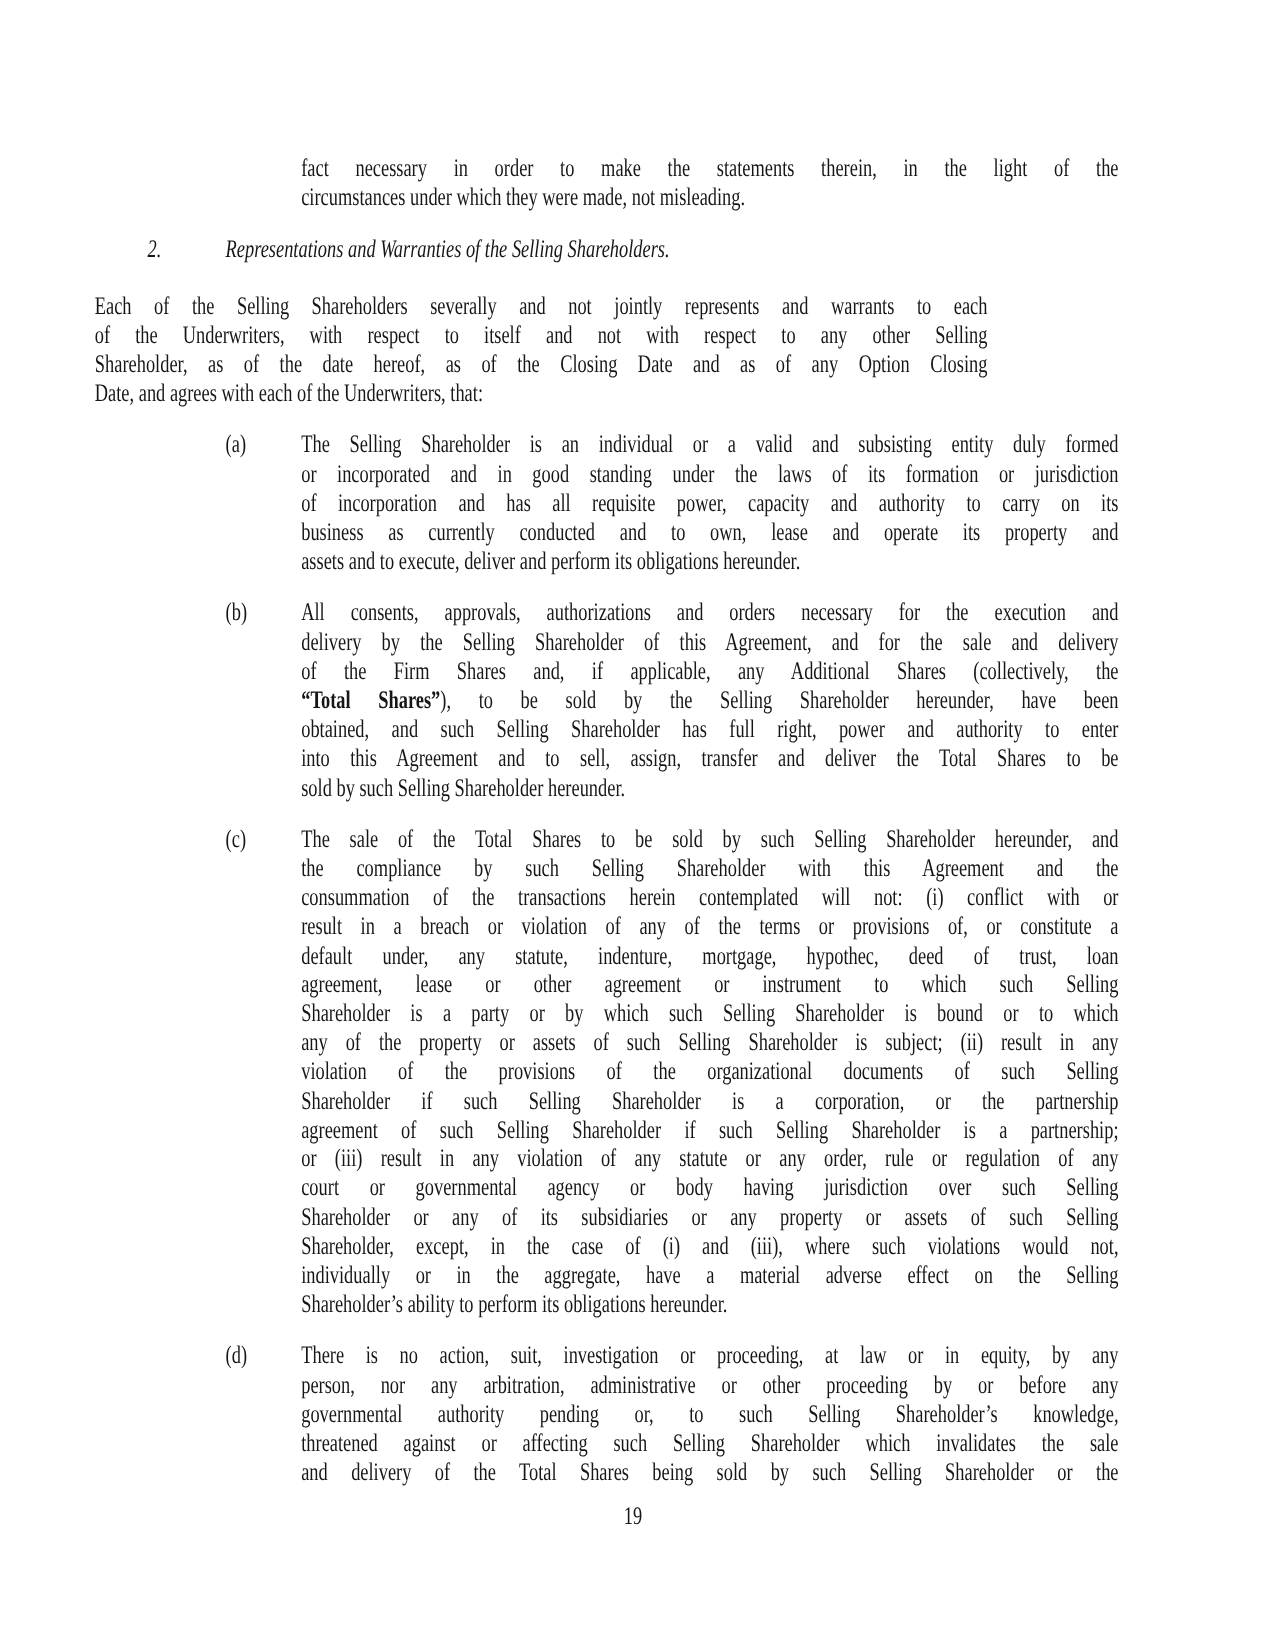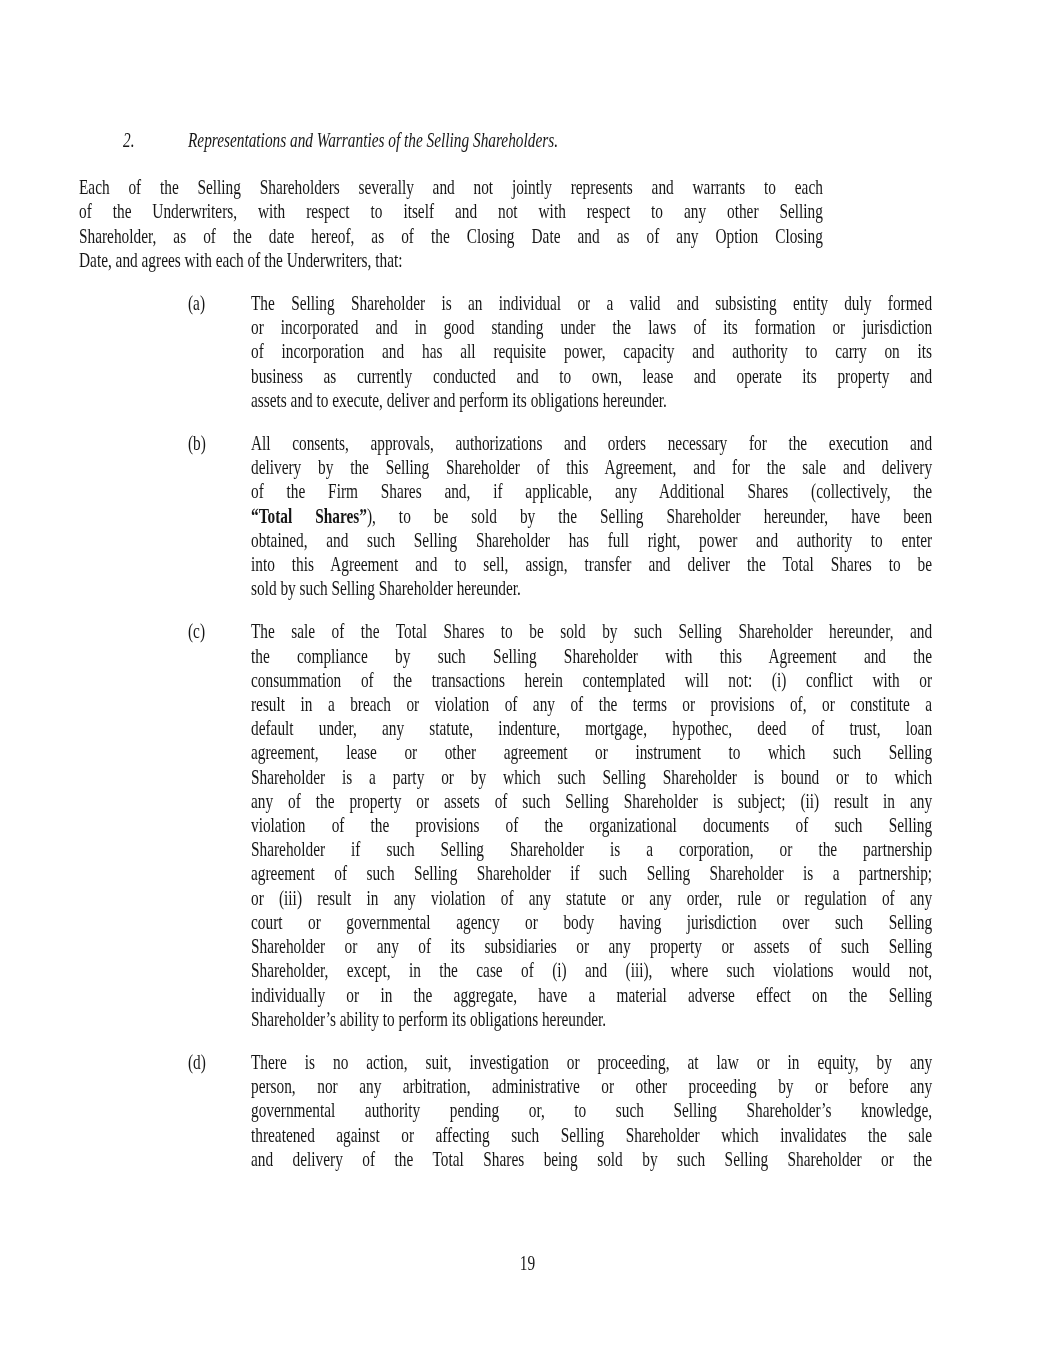--- a/index.html
+++ b/index.html
@@ -71,20 +71,26 @@
     display: inline-block;
     transform: scaleX(0.73);
     transform-origin: 50% 0;
   }
 </style>
 </head>
 <body>
 
 <div class="page">
   <div class="content">
+      <div class="block cont-row">
+        <div class="scale cont-inner">
+          <div class="line">fact necessary in order to make the statements therein, in the light of the</div>
+          <div class="line endline">circumstances under which they were made, not misleading.</div>
+        </div>
+      </div>
       <div class="block heading-row">
         <div class="scale heading-inner">
           <span class="h-num">2.</span>
           <span class="h-txt">Representations and Warranties of the Selling Shareholders.</span>
         </div>
       </div>
       <div class="block flush-row">
         <div class="scale flush-inner">
           <div class="line">Each of the Selling Shareholders severally and not jointly represents and warrants to each</div>
           <div class="line">of the Underwriters, with respect to itself and not with respect to any other Selling</div>

